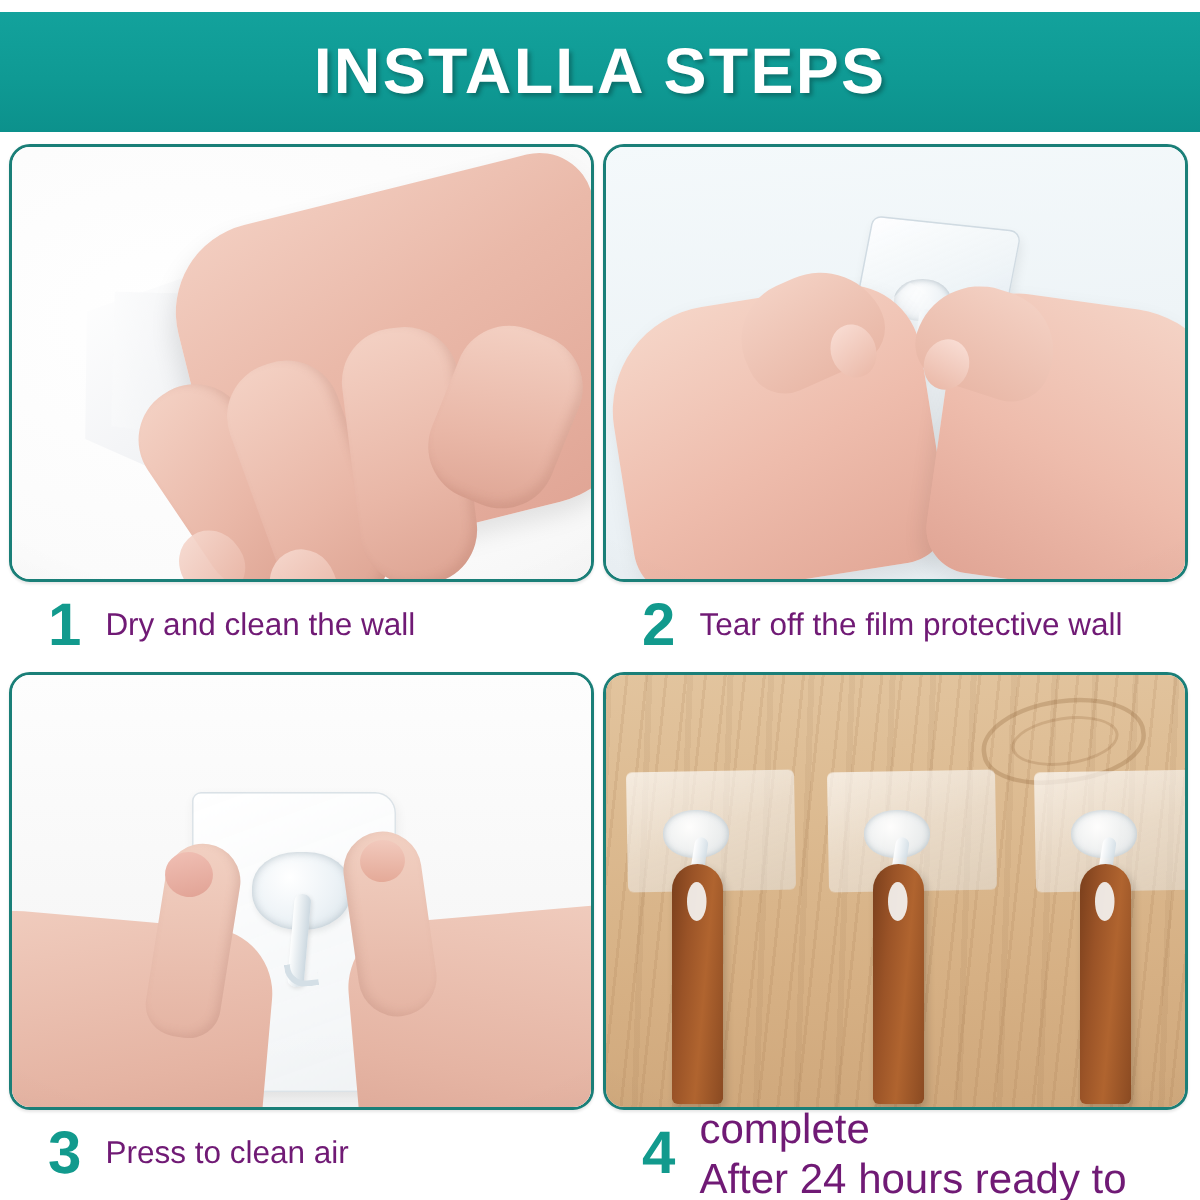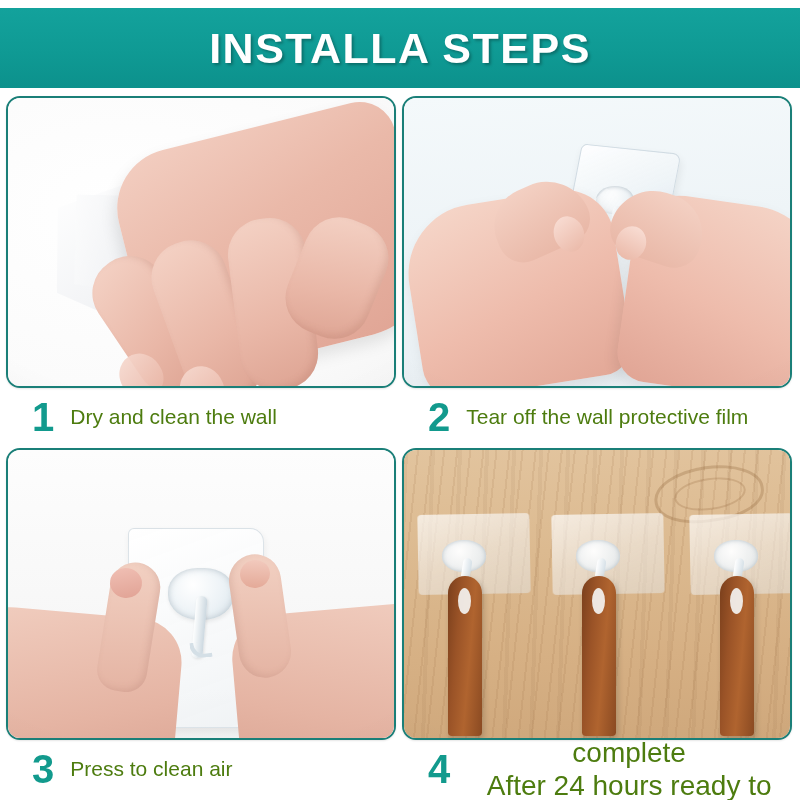--- a/index.html
+++ b/index.html
@@ -77,25 +77,24 @@
     padding-left: 26px;
   }
   .step-num {
     color: #129a8d;
     font-size: 40px;
     font-weight: bold;
     line-height: 1;
     flex: 0 0 auto;
   }
   .caption-text {
-    color: #4d7c0f;
+    color: #701a75;
     font-size: 21px;
     line-height: 1.18;
     white-space: pre-line;
-    text-align: center;
   }
   .caption.two-line .caption-text { font-size: 28px; }
 
   
   .p1-bg {
     position: absolute; inset: 0;
     background: radial-gradient(120% 100% at 30% 40%, #ffffff 0%, #fbfbfb 60%, #f2f2f2 100%);
   }
   .p1-cloth {
     position: absolute;
@@ -467,21 +466,21 @@
         <div class="p2-lhand"></div>
         <div class="p2-lfing"></div>
         <div class="p2-lnail"></div>
         <div class="p2-rhand"></div>
         <div class="p2-rfing"></div>
         <div class="p2-rnail"></div>
         <div class="vignette"></div>
       </div>
       <div class="caption">
         <span class="step-num">2</span>
-        <span class="caption-text">Tear off the wall protective film</span>
+        <span class="caption-text">Tear off the film protective wall</span>
       </div>
     </div>
 
     <div class="step c1 r2">
       <div class="photo">
         <div class="p3-bg"></div>
         <div class="p3-patch"></div>
         <div class="p3-hook"></div>
         <div class="p3-hook-arm"></div>
         <div class="p3-hook-tip"></div>

